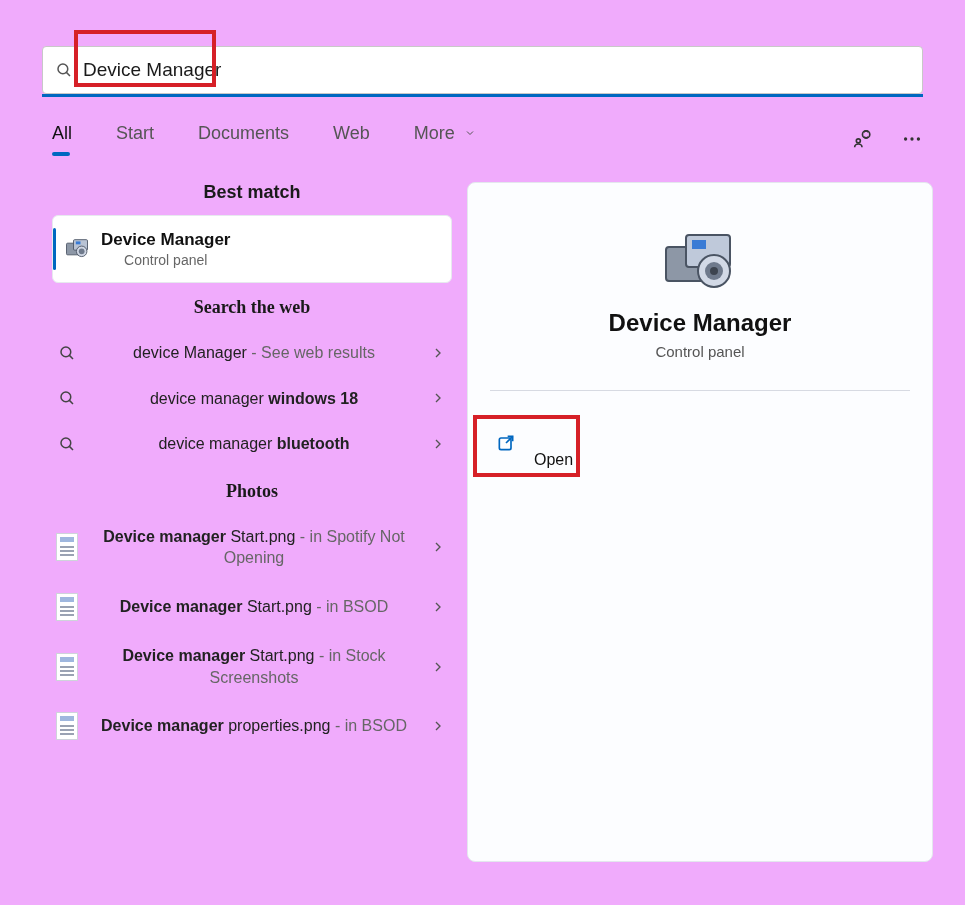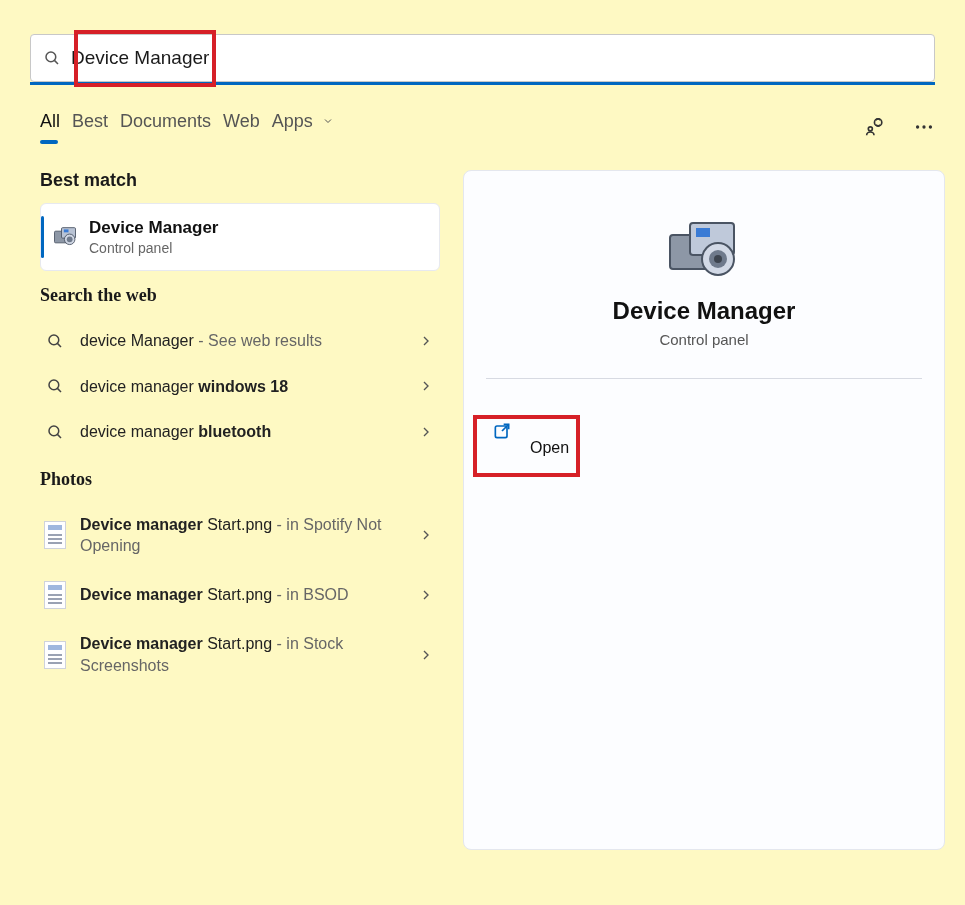--- a/index.html
+++ b/index.html
@@ -1,42 +1,42 @@
 <!DOCTYPE html>
 <html><head>
 <meta charset="utf-8">
 <style>
   * { box-sizing: border-box; margin: 0; padding: 0; }
   body { font-family: "Segoe UI", Arial, sans-serif; background: #f5f7fb; width: 965px; height: 905px; overflow: hidden; }
-  .window { width: 965px; height: 905px; background: #fef9c3; padding: 0; position: relative; }
+  .window { width: 965px; height: 905px; background: #f0abfc; padding: 12px; position: relative; }
 
   
   .search-wrap { padding: 34px 30px 0 30px; }
   .search-bar { display:flex; align-items:center; background:#fff; border:1px solid #c8c8c8; border-radius:4px; height:48px; padding:0 12px; }
   .search-bar svg { width:18px; height:18px; color:#555; }
   .search-input { border:none; outline:none; font-size:19px; padding-left:10px; flex:1; background:transparent; color:#1a1a1a; }
   .search-underline { height:3px; background:#0067c0; margin:0 30px; }
 
   .red-box { position:absolute; border:4px solid #d62027; pointer-events:none; }
   .red-box-1 { left:74px; top:30px; width:142px; height:57px; }
   .red-box-2 { left:473px; top:415px; width:107px; height:62px; }
 
   
   .tabs-row { display:flex; align-items:center; padding: 26px 30px 0 40px; }
-  .tabs { display:flex; gap:12px; }
+  .tabs { display:flex; gap:44px; }
   .tab { font-size:18px; color:#555; padding-bottom:10px; position:relative; cursor:pointer; }
   .tab.active { color:#111; font-weight:400; }
   .tab.active::after { content:""; position:absolute; left:0; bottom:-2px; width:18px; height:4px; background:#0067c0; border-radius:2px; }
   .tab .chev { margin-left:4px; }
   .tabs-spacer { flex:1; }
   .tabs-icons { display:flex; align-items:center; gap:28px; color:#333; }
   .tabs-icons .iconbtn { width:22px; height:22px; display:flex; align-items:center; justify-content:center; cursor:pointer; }
 
   
-  .content { display:flex; padding: 28px 20px 0 40px; gap:23px; }
+  .content { display:flex; padding: 28px 20px 0 40px; gap:15px;text-align:center; }
   .left-col { width:400px; }
   .right-col { flex:1; background:#fcfdff; border:1px solid #e4e7ee; border-radius:8px; min-height:680px; padding:30px 22px 20px 22px; display:flex; flex-direction:column; align-items:center; }
 
   .section-title { font-size:18px; font-weight:600; color:#1a1a1a; margin-bottom:12px; }
   .section-title.mt { margin-top:14px;font-family:Liberation Serif, serif; }
 
   .best-card { background:#fff; border:1px solid #e7e9ef; border-radius:6px; padding:14px 14px 14px 10px; display:flex; align-items:center; gap:10px; position:relative; }
   .best-accent { position:absolute; left:0; top:12px; bottom:12px; width:3px; background:#0067c0; border-radius:2px; }
   .hw-icon { width:28px; height:28px; display:flex; align-items:center; justify-content:center; }
   .best-texts .t1 { font-size:17px; font-weight:600; color:#111; }
@@ -75,25 +75,25 @@
       <input class="search-input" value="Device Manager" style="">
     </div>
   </div>
   <div class="search-underline"></div>
 
   <div class="red-box red-box-1"></div>
 
   <div class="tabs-row">
     <div class="tabs">
       <div class="tab active">All</div>
-      <div class="tab">Best</div>
+      <div class="tab">Start</div>
       <div class="tab">Documents</div>
       <div class="tab">Web</div>
       <div class="tab">
-        <span>Apps</span>
+        <span>More</span>
         <svg class="chev" width="12" height="12" viewBox="0 0 24 24" fill="none" stroke="currentColor" stroke-width="2">
             <polyline points="6 9 12 15 18 9"></polyline>
           </svg>
       </div>
     </div>
     <div class="tabs-spacer"></div>
     <div class="tabs-icons">
       <div class="iconbtn">
         <svg width="22" height="22" viewBox="0 0 24 24" fill="none" stroke="currentColor" stroke-width="1.8">
           <circle cx="8" cy="14" r="2.2"></circle>
@@ -209,20 +209,33 @@
               <span style="top:12px"></span>
               <span style="top:16px"></span>
               <span style="top:20px"></span>
             </div>
           </div>
         <div class="body"><b>Device manager</b><span> Start.png</span><span style="color:#666"> - in Stock Screenshots</span></div>
         <svg class="chev" width="16" height="16" viewBox="0 0 24 24" fill="none" stroke="currentColor" stroke-width="2">
             <polyline points="9 6 15 12 9 18"></polyline>
           </svg>
       </div>
+      <div class="list-item">
+        <div class="lead-icon">
+            <div class="photo-thumb">
+              <span style="top:12px"></span>
+              <span style="top:16px"></span>
+              <span style="top:20px"></span>
+            </div>
+          </div>
+        <div class="body"><b>Device manager</b><span> properties.png</span><span style="color:#666"> - in BSOD</span></div>
+        <svg class="chev" width="16" height="16" viewBox="0 0 24 24" fill="none" stroke="currentColor" stroke-width="2">
+            <polyline points="9 6 15 12 9 18"></polyline>
+          </svg>
+      </div>
 
     </div>
 
     <div class="right-col">
       <div class="big-icon">
         <svg width="84" height="64" viewBox="0 0 84 64">
           <rect x="8" y="18" width="50" height="34" rx="3" fill="#8d97a6" stroke="#4a5463" stroke-width="2"></rect>
           <rect x="28" y="6" width="44" height="32" rx="3" fill="#bfc9da" stroke="#4a5463" stroke-width="2"></rect>
           <rect x="34" y="11" width="14" height="9" fill="#3a7bd5"></rect>
           <circle cx="56" cy="42" r="16" fill="#d2d9e6" stroke="#4a5463" stroke-width="2"></circle>

